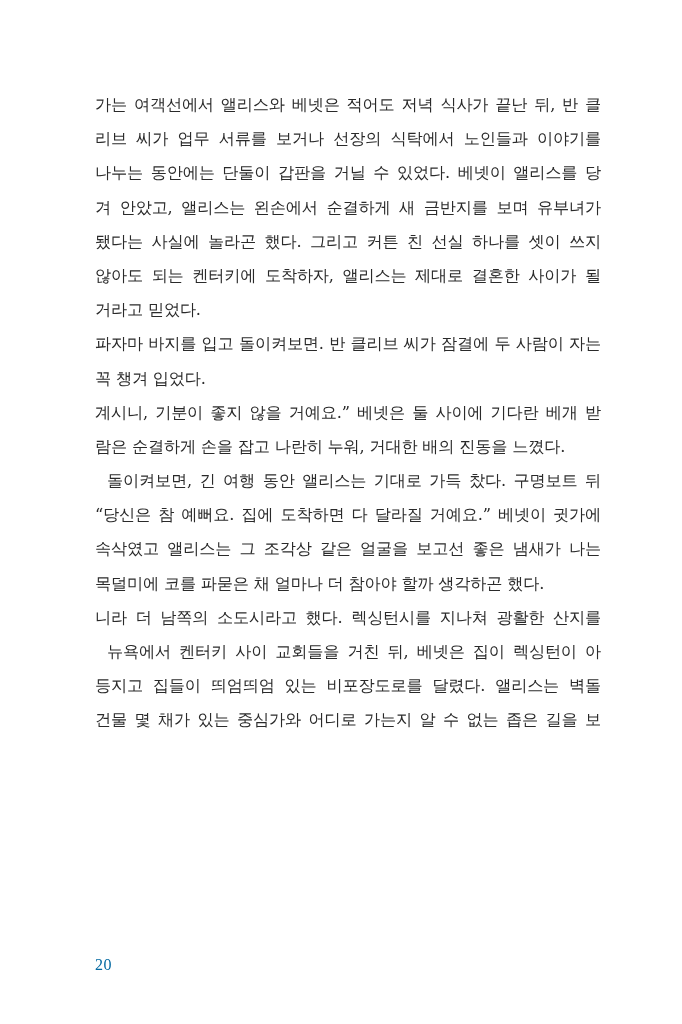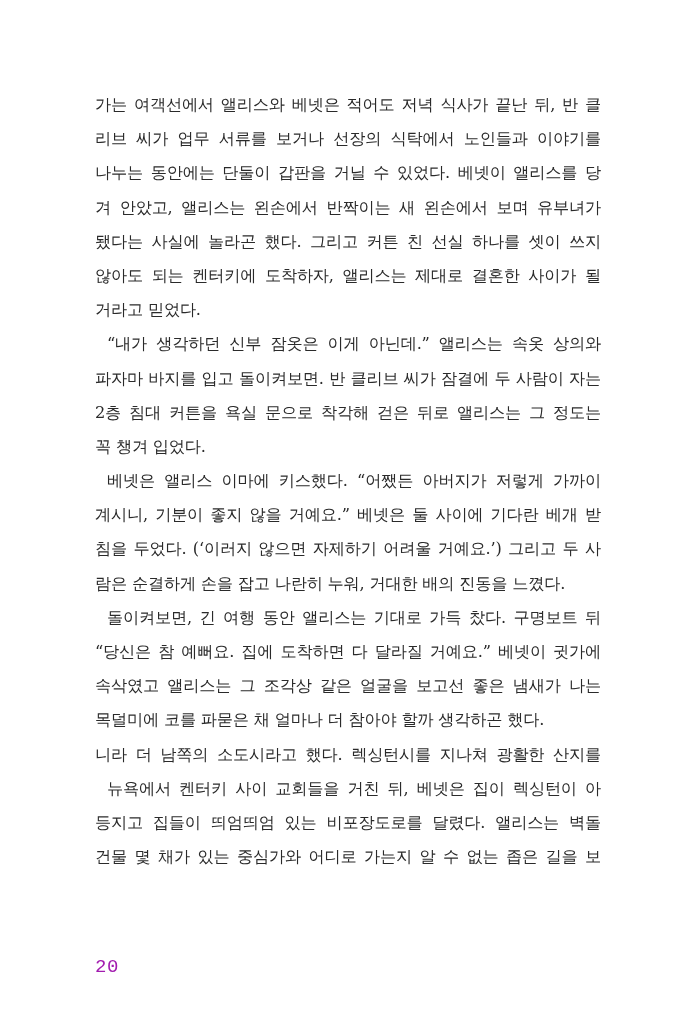--- a/index.html
+++ b/index.html
@@ -13,43 +13,39 @@
     position: absolute; left: 88px; top: 88px; width: 506px;
   }
   .line {
     height: 34.2px; line-height: 34.2px; font-size: 16.2px;
     white-space: nowrap; text-align: justify; text-align-last: justify;
     letter-spacing: -0.2px;
   }
   .line.last { text-align-last: left; }
   .line.indent { padding-left: 12px; }
   .page-number {
-    position: absolute; left: 88px; top: 956px; font-size: 19px; color: #a21caf;
-    font-family: Liberation Mono, monospace; letter-spacing: 0.5px;
+    position: absolute; left: 88px; top: 956px; font-size: 16px; color: #0369a1;
+    font-family: Liberation Serif, serif; letter-spacing: 0.5px;
   }
 </style>
 </head>
 <body>
 
 <div class="page">
   <div class="text-block">
     <div class="line">가는 여객선에서 앨리스와 베넷은 적어도 저녁 식사가 끝난 뒤, 반 클</div>
     <div class="line">리브 씨가 업무 서류를 보거나 선장의 식탁에서 노인들과 이야기를</div>
     <div class="line">나누는 동안에는 단둘이 갑판을 거닐 수 있었다. 베넷이 앨리스를 당</div>
-    <div class="line">겨 안았고, 앨리스는 왼손에서 반짝이는 새 왼손에서 보며 유부녀가</div>
+    <div class="line">겨 안았고, 앨리스는 왼손에서 순결하게 새 금반지를 보며 유부녀가</div>
     <div class="line">됐다는 사실에 놀라곤 했다. 그리고 커튼 친 선실 하나를 셋이 쓰지</div>
     <div class="line">않아도 되는 켄터키에 도착하자, 앨리스는 제대로 결혼한 사이가 될</div>
     <div class="line last">거라고 믿었다.</div>
-    <div class="line indent">“내가 생각하던 신부 잠옷은 이게 아닌데.” 앨리스는 속옷 상의와</div>
     <div class="line">파자마 바지를 입고 돌이켜보면. 반 클리브 씨가 잠결에 두 사람이 자는</div>
-    <div class="line">2층 침대 커튼을 욕실 문으로 착각해 걷은 뒤로 앨리스는 그 정도는</div>
     <div class="line last">꼭 챙겨 입었다.</div>
-    <div class="line indent">베넷은 앨리스 이마에 키스했다. “어쨌든 아버지가 저렇게 가까이</div>
     <div class="line">계시니, 기분이 좋지 않을 거예요.” 베넷은 둘 사이에 기다란 베개 받</div>
-    <div class="line">침을 두었다. (‘이러지 않으면 자제하기 어려울 거예요.’) 그리고 두 사</div>
     <div class="line last">람은 순결하게 손을 잡고 나란히 누워, 거대한 배의 진동을 느꼈다.</div>
     <div class="line indent">돌이켜보면, 긴 여행 동안 앨리스는 기대로 가득 찼다. 구명보트 뒤</div>
     <div class="line">“당신은 참 예뻐요. 집에 도착하면 다 달라질 거예요.” 베넷이 귓가에</div>
     <div class="line">속삭였고 앨리스는 그 조각상 같은 얼굴을 보고선 좋은 냄새가 나는</div>
     <div class="line last">목덜미에 코를 파묻은 채 얼마나 더 참아야 할까 생각하곤 했다.</div>
     <div class="line">니라 더 남쪽의 소도시라고 했다. 렉싱턴시를 지나쳐 광활한 산지를</div>
     <div class="line indent">뉴욕에서 켄터키 사이 교회들을 거친 뒤, 베넷은 집이 렉싱턴이 아</div>
     <div class="line">등지고 집들이 띄엄띄엄 있는 비포장도로를 달렸다. 앨리스는 벽돌</div>
     <div class="line">건물 몇 채가 있는 중심가와 어디로 가는지 알 수 없는 좁은 길을 보</div>
   </div>

